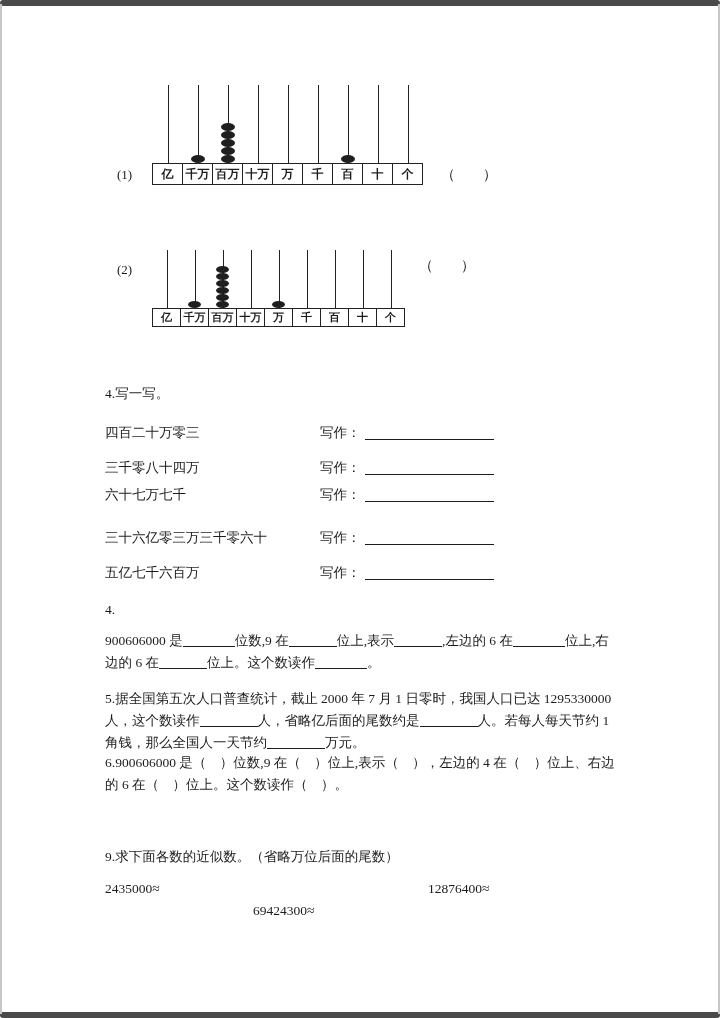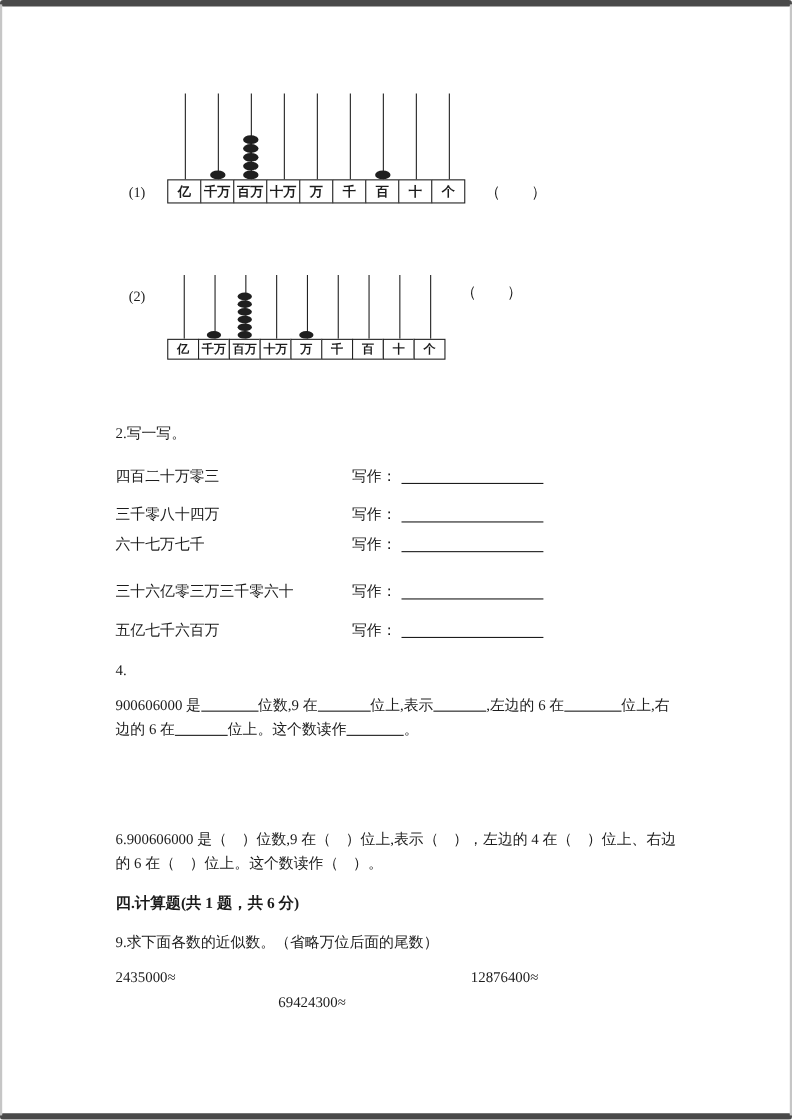--- a/index.html
+++ b/index.html
@@ -161,21 +161,21 @@
         <div class="ab-rod"></div>
         <div class="ab-label">十</div>
       </div>
       <div class="ab-col">
         <div class="ab-rod"></div>
         <div class="ab-label">个</div>
       </div>
     </div>
   <div class="ab-answer ab2-answer">（　　）</div>
 
-  <div class="text q3-title">2.写一写。</div>
+  <div class="text q3-title">4.写一写。</div>
   <div id="q3-rows">
       <div class="q3-row" style="top: 424px;">
         <span class="q3-item">四百二十万零三</span>
         <span class="q3-write">写作：</span>
         <span class="q3-line"></span>
       </div>
       <div class="q3-row" style="top: 459px;">
         <span class="q3-item">三千零八十四万</span>
         <span class="q3-write">写作：</span>
         <span class="q3-line"></span>
@@ -192,22 +192,22 @@
       </div>
       <div class="q3-row" style="top: 564px;">
         <span class="q3-item">五亿七千六百万</span>
         <span class="q3-write">写作：</span>
         <span class="q3-line"></span>
       </div>
     </div>
 
   <div class="text q4-num">4.</div>
   <div id="q4-para" class="para q4-para">900606000 是<span class="blank" style="width: 52px;"></span>位数,9 在<span class="blank" style="width: 48px;"></span>位上,表示<span class="blank" style="width: 48px;"></span>,左边的 6 在<span class="blank" style="width: 52px;"></span>位上,右边的 6 在<span class="blank" style="width: 48px;"></span>位上。这个数读作<span class="blank" style="width: 52px;"></span>。</div>
+  <div id="q5-para" class="para q5-para">5.据全国第五次人口普查统计，截止 2000 年 7 月 1 日零时，我国人口已达 1295330000 人，这个数读作<span class="blank" style="width: 58px;"></span>人，省略亿后面的尾数约是<span class="blank" style="width: 58px;"></span>人。若每人每天节约 1 角钱，那么全国人一天节约<span class="blank" style="width: 58px;"></span>万元。</div>
   <div class="para q6-para">6.900606000 是（　）位数,9 在（　）位上,表示（　），左边的 4 在（　）位上、右边的 6 在（　）位上。这个数读作（　）。</div>
 
-  <div class="text sec4-title">四.计算题(共 1 题，共 6 分)</div>
   <div class="text sec4-q1">9.求下面各数的近似数。（省略万位后面的尾数）</div>
   <div id="calc-row" class="calc-row">
       <span class="calc-item" style="left: 0px;">2435000≈</span>
       <span class="calc-item" style="left: 148px; margin-top: 22px;">69424300≈</span>
       <span class="calc-item" style="left: 323px;">12876400≈</span>
     </div>
 </div>
 
 </body></html>

